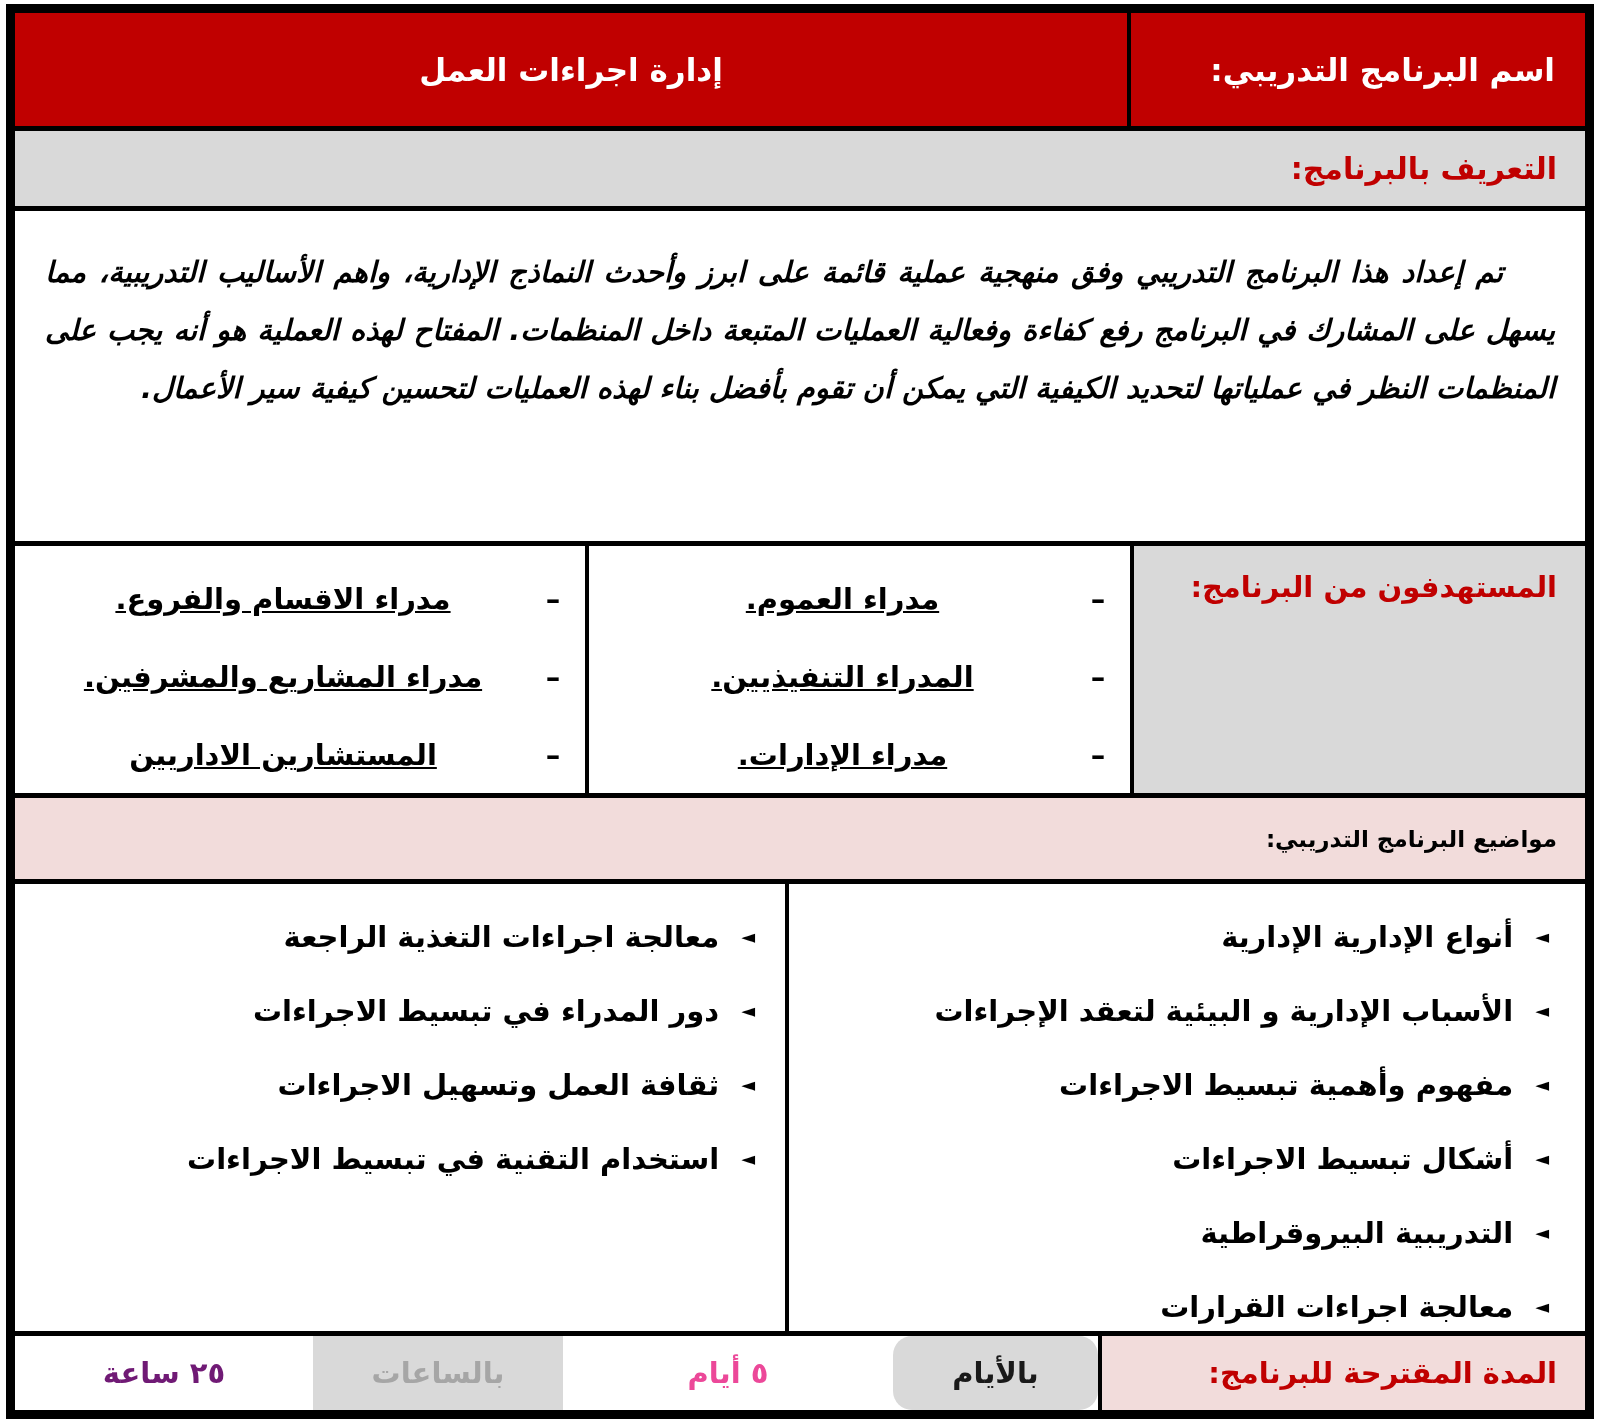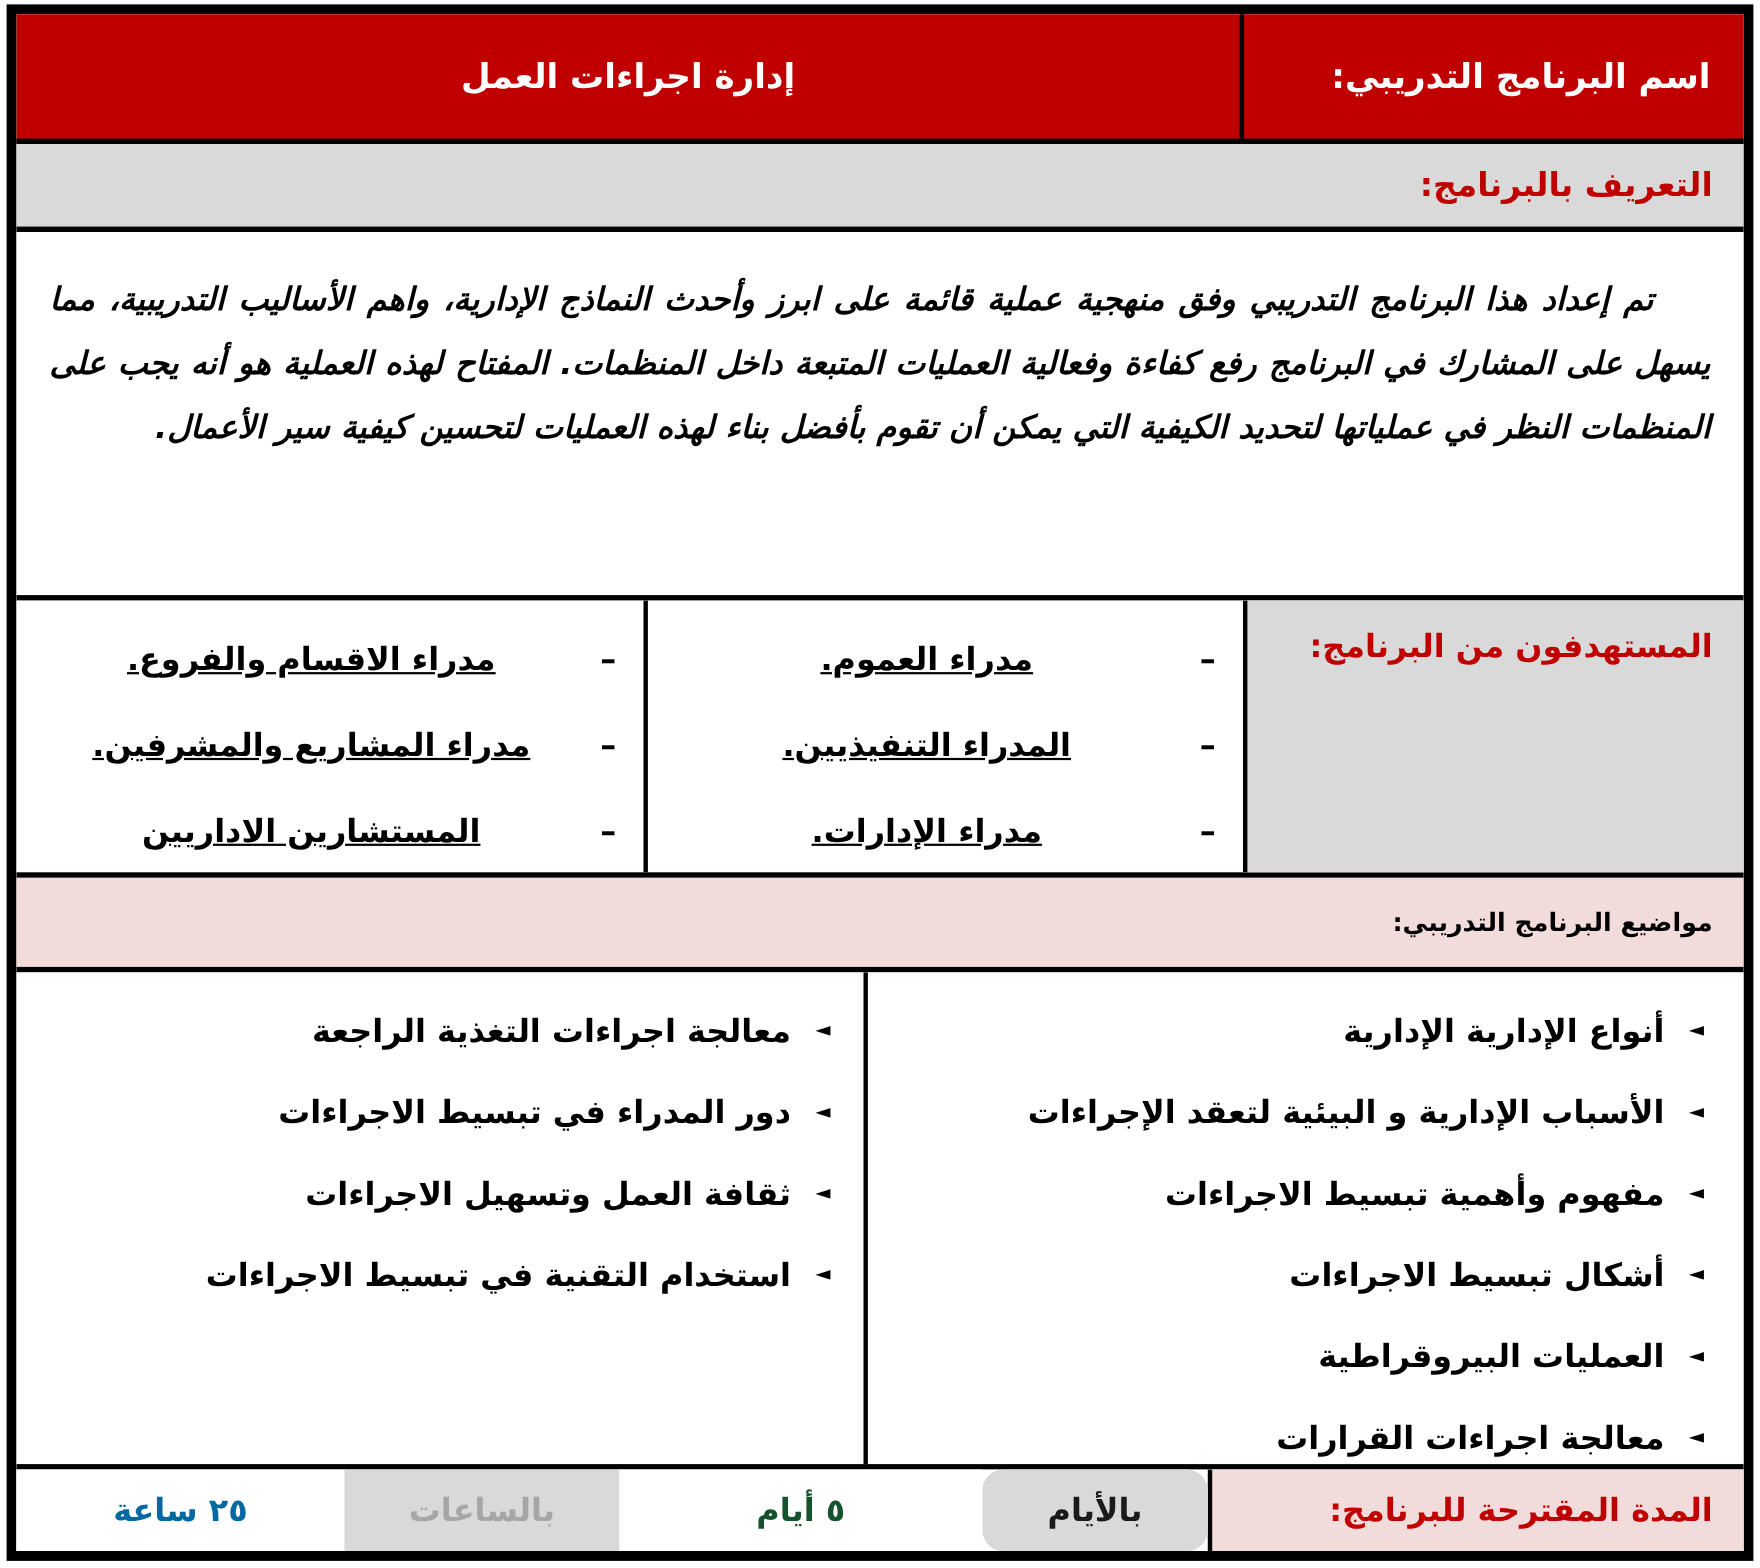--- a/index.html
+++ b/index.html
@@ -87,23 +87,23 @@
   .topic-text{text-align:right;}
 
   
   .row-duration{flex:1;background:#ffffff;}
   .dur-cell{display:flex;align-items:center;justify-content:center;font-size:29px;}
   .dur-label{
     width:455px;background:#f2dcdb;color:#c00000;
     justify-content:flex-start;padding-right:28px;
   }
   .dur-days-label{width:205px;background:#d9d9d9;color:#1a1a1a;border-radius:19px;}
-  .dur-days-value{width:330px;background:#ffffff;color:#14532d;}
+  .dur-days-value{width:330px;background:#ffffff;color:#ec4899;}
   .dur-hours-label{width:250px;background:#d9d9d9;color:#a6a6a6;}
-  .dur-hours-value{flex:1;background:#ffffff;color:#0369a1;}
+  .dur-hours-value{flex:1;background:#ffffff;color:#701a75;}
 </style>
 </head>
 <body>
 
 <div class="page">
   <div class="table">
 
     <div class="row row-header hsep">
       <div class="cell hdr-label vsep">اسم البرنامج التدريبي:</div>
       <div class="cell hdr-value">إدارة اجراءات العمل</div>
@@ -164,21 +164,21 @@
         <div class="topic-item">
           <span class="arrow">◄</span>
           <span class="topic-text">مفهوم وأهمية تبسيط الاجراءات</span>
         </div>
         <div class="topic-item">
           <span class="arrow">◄</span>
           <span class="topic-text">أشكال تبسيط الاجراءات</span>
         </div>
         <div class="topic-item">
           <span class="arrow">◄</span>
-          <span class="topic-text">العمليات البيروقراطية</span>
+          <span class="topic-text">التدريبية البيروقراطية</span>
         </div>
         <div class="topic-item">
           <span class="arrow">◄</span>
           <span class="topic-text">معالجة اجراءات القرارات</span>
         </div>
       </div>
 
       <div class="cell topics-col topics-col-left">
         <div class="topic-item">
           <span class="arrow">◄</span>

